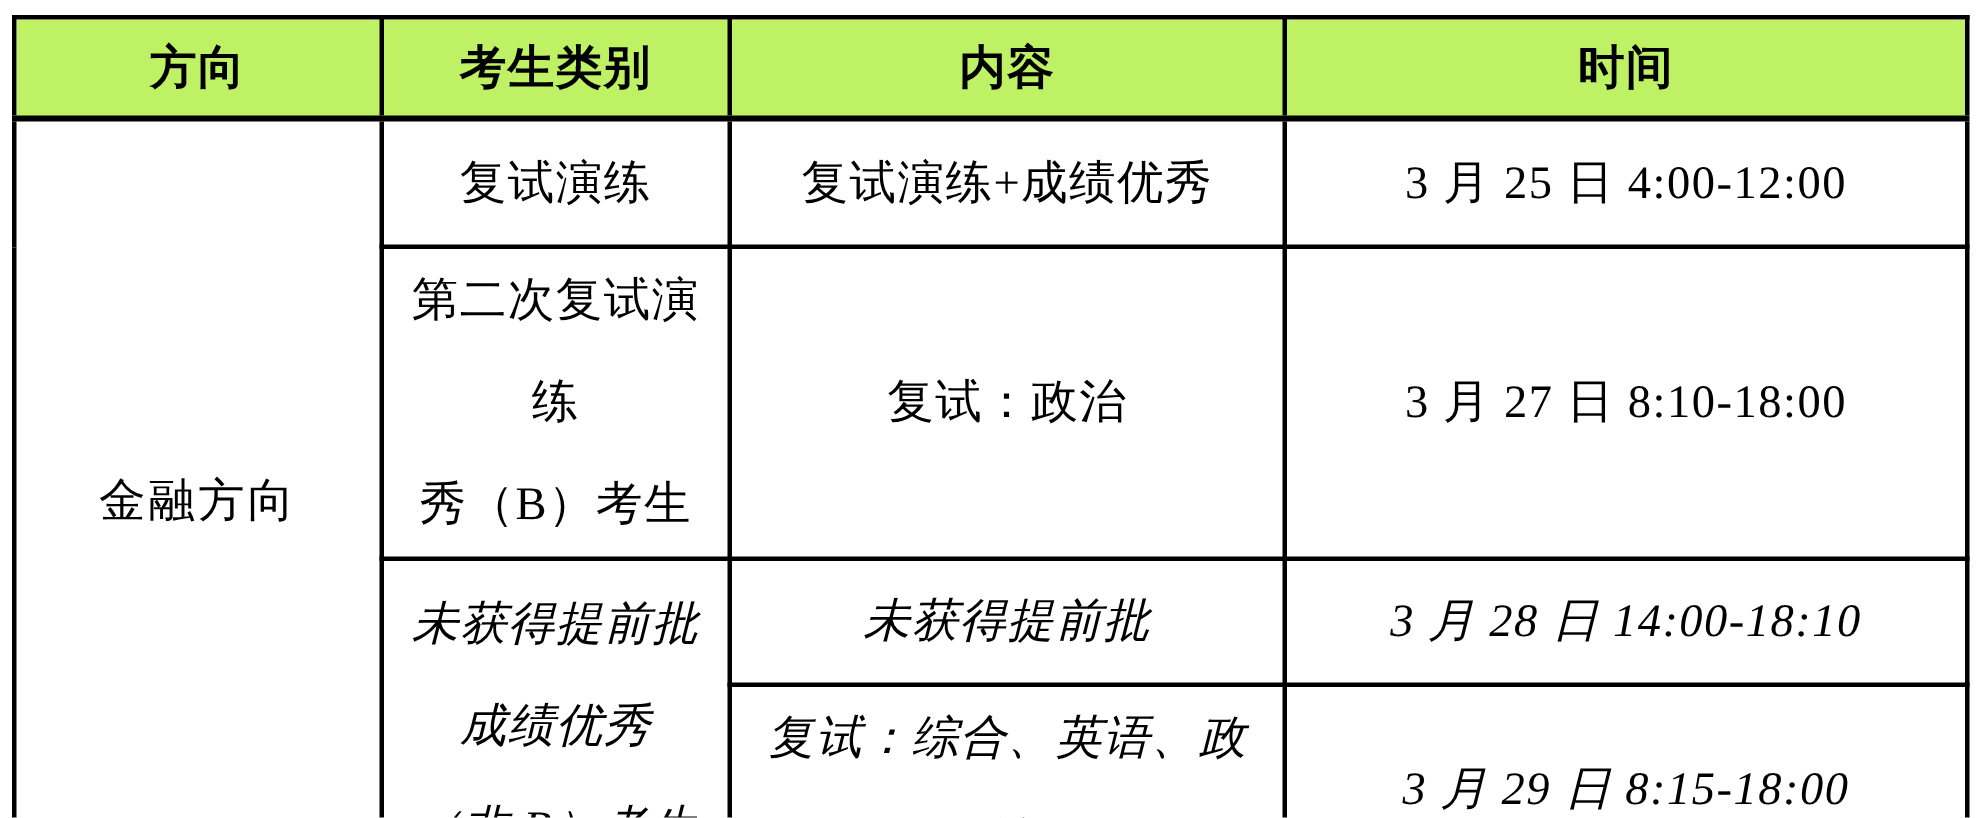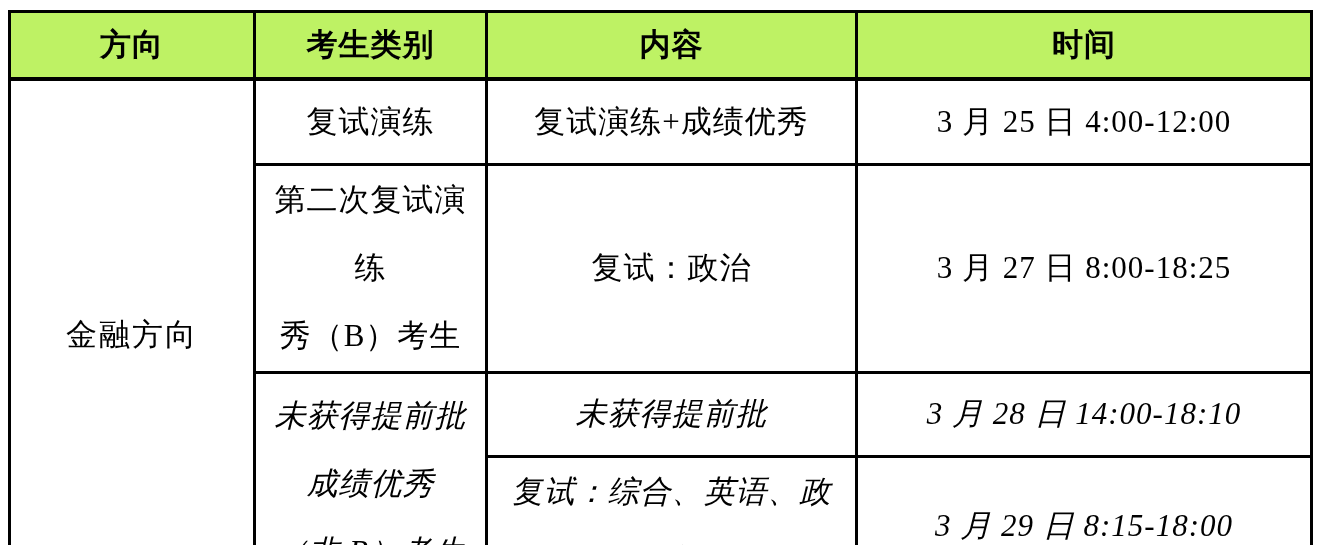--- a/index.html
+++ b/index.html
@@ -77,21 +77,21 @@
     <tr class="row-1">
       <td class="direction-cell" rowspan="4">金融方向</td>
       <td>复试演练</td>
       <td>复试演练+成绩优秀</td>
       <td>3 月 25 日 4:00-12:00</td>
     </tr>
     <tr class="row-2">
       <td>第二次复试演练
 秀（B）考生</td>
       <td>复试：政治</td>
-      <td>3 月 27 日 8:00-18:25</td>
+      <td>3 月 27 日 8:10-18:00</td>
     </tr>
     <tr class="row-3">
       <td rowspan="2">未获得提前批
 成绩优秀
 （非 B）考生</td>
       <td>未获得提前批</td>
       <td>3 月 28 日 14:00-18:10</td>
     </tr>
     <tr class="row-4">
       <td>复试：综合、英语、政

